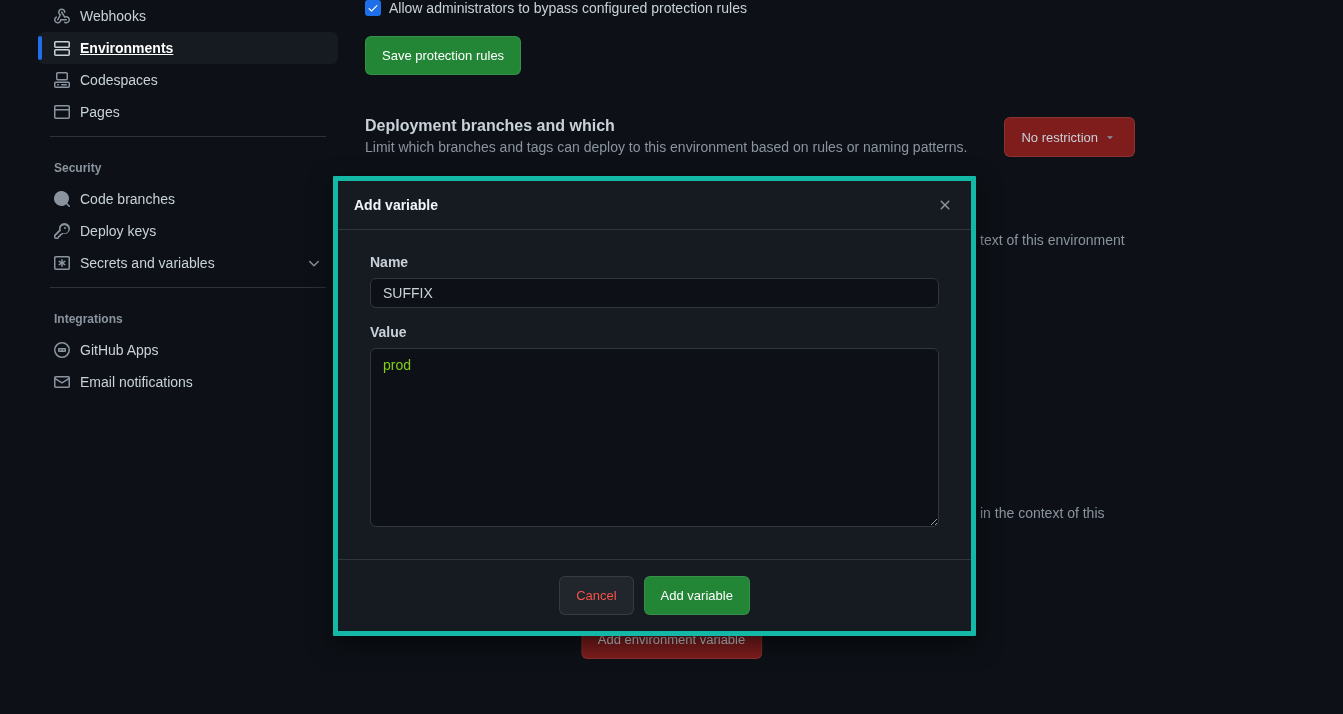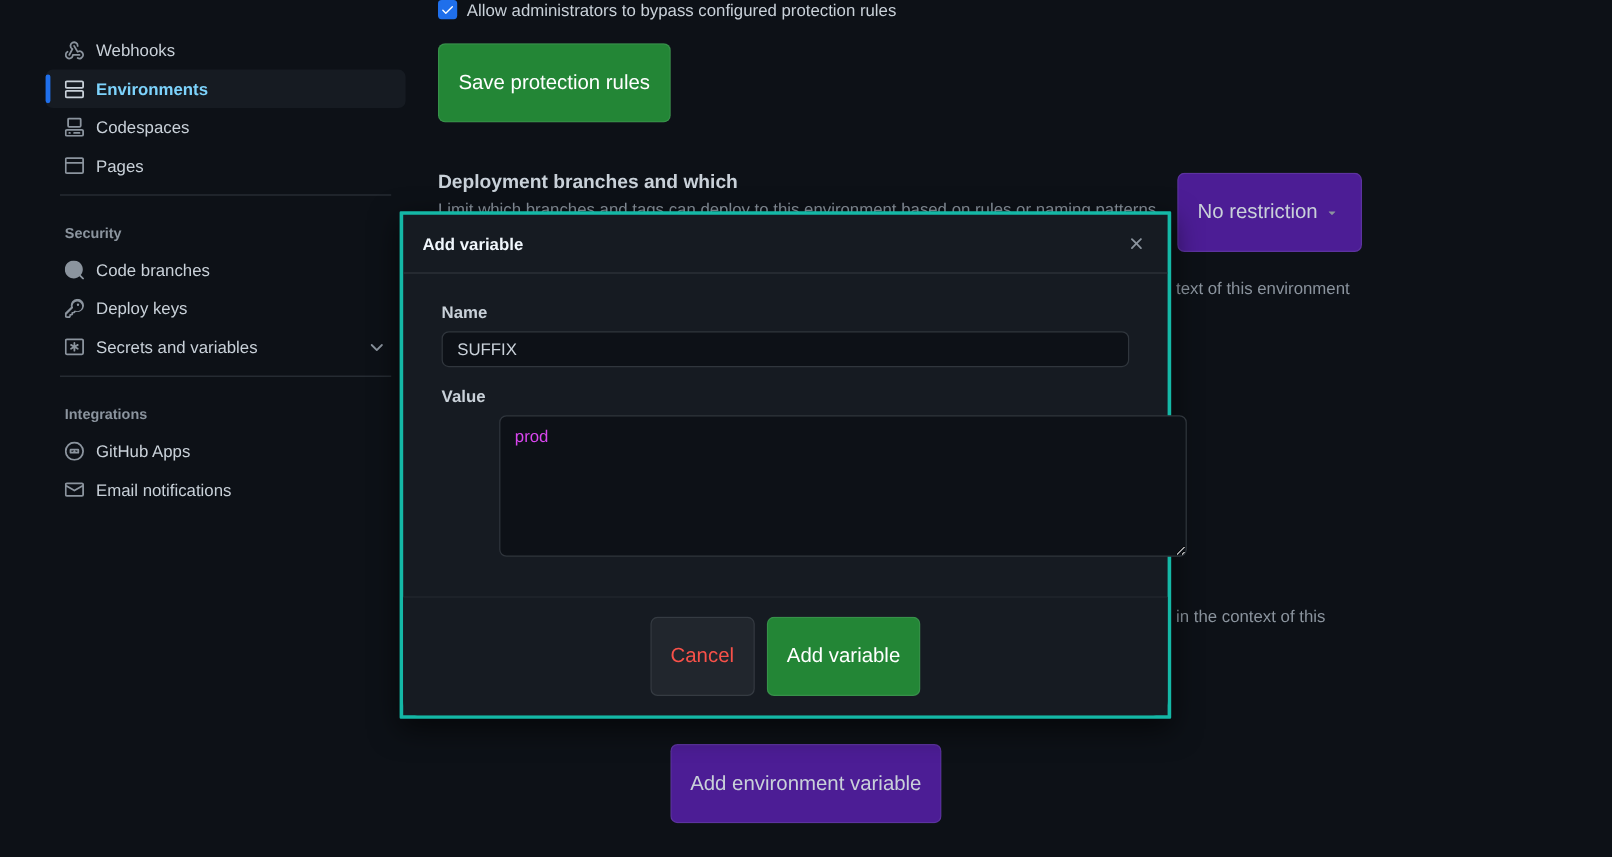--- a/index.html
+++ b/index.html
@@ -5,32 +5,33 @@
 * { box-sizing: border-box; margin: 0; padding: 0; }
 body {
   width: 1343px; height: 714px;
   background: #0d1117;
   font-family: -apple-system, BlinkMacSystemFont, "Segoe UI", Helvetica, Arial, sans-serif;
   color: #c9d1d9;
   overflow: hidden;
   position: relative;
 }
 .sidebar {
-  position: absolute; left: 38px; top: 0; width: 300px; margin-top: 26px;
+  position: absolute; left: 38px; top: 0; width: 300px;
 }
 .nav-item {
   display: flex; align-items: center; gap: 10px;
   padding: 8px 16px; border-radius: 6px;
   font-size: 14px; color: #c9d1d9;
   cursor: pointer; position: relative;
 }
 .nav-item.active {
   background: #161b22;
   font-weight: 600;
-  color: #7dd3fc;
+  color: #ffffff;
+  text-decoration: underline;
 }
 .nav-item.active::before {
   content:""; position:absolute; left:0; top:4px; bottom:4px;
   width:4px; background:#1f6feb; border-radius:4px;
 }
 .nav-icon { width:16px; height:16px; display:flex; align-items:center; justify-content:center; flex-shrink:0; color:#8b949e;}
 .nav-item.active .nav-icon { color:#c9d1d9; }
 .nav-heading {
   font-size: 12px; font-weight:600; color:#8b949e;
   padding: 16px 16px 8px 16px;
@@ -43,62 +44,62 @@
 .checkbox-row {
   display:flex; align-items:center; gap:8px;
   font-size:14px; color:#c9d1d9;
 }
 .checkbox {
   width:16px; height:16px; background:#1f6feb;
   border-radius:3px; display:flex; align-items:center; justify-content:center;
 }
 .checkbox svg { color:#fff; }
 .btn {
-  font-size:17px; font-weight:500; border-radius:6px;
-  padding:22px 16px; cursor:pointer; border:1px solid;
+  font-size:13px; font-weight:500; border-radius:6px;
+  padding:11px 16px; cursor:pointer; border:1px solid;
   display:inline-flex; align-items:center; gap:4px;
 }
 .btn-green { background:#238636; border-color:rgba(240,246,252,0.1); color:#fff; }
-.btn-gray { background:#4c1d95; border-color:rgba(240,246,252,0.1); color:#c9d1d9; }
+.btn-gray { background:#7f1d1d; border-color:rgba(240,246,252,0.1); color:#c9d1d9; }
 .btn-danger-text { background:#21262d; border-color:rgba(240,246,252,0.1); color:#f85149; }
 .save-rules { margin-top:20px; }
 .section-title { font-size:16px; font-weight:600; color:#c9d1d9; margin-top:42px;}
 .section-desc { font-size:14px; color:#8b949e; margin-top:4px; }
 .no-restrict-row { display:flex; justify-content:space-between; align-items:flex-start; margin-top:42px;}
 .bg-text-partial {
   position:absolute; color:#8b949e; font-size:14px; white-space:nowrap;text-align:center;
 }
 .add-var-center {
   position:absolute; left:50%; transform:translateX(-50%);
   top:620px;
 }
 .modal {
   position:absolute; left:333px; top:176px;
   width:643px; background:#161b22;
-  border:3px solid #14b8a6; border-radius:1px;
+  border:5px solid #14b8a6; border-radius:1px;
   box-shadow:0 8px 24px rgba(0,0,0,0.6);
   z-index:100;
 }
 .modal-header {
   display:flex; justify-content:space-between; align-items:center;
   padding:14px 16px; border-bottom:1px solid #30363d;
 }
 .modal-title { font-size:14px; font-weight:600; color:#f0f6fc; }
 .modal-close { width:20px; height:20px; display:flex; align-items:center; justify-content:center; cursor:pointer; color:#8b949e; border-radius:4px; }
 .modal-body { padding:24px 32px 28px 32px; }
 .form-label { display:block; font-size:14px; font-weight:600; color:#c9d1d9; margin-bottom:8px; }
 .form-input {
   width:100%; padding:6px 12px; font-size:14px;
   background:#0d1117; border:1px solid #30363d; border-radius:6px;
   color:#c9d1d9; outline:none;
 }
 .form-textarea {
   width:100%; padding:8px 12px; font-size:14px; font-family:inherit;
   background:#0d1117; border:1px solid #30363d; border-radius:6px;
-  color:#d946ef; outline:none; resize:vertical; height:118px;margin-left:48px;
+  color:#84cc16; outline:none; resize:vertical; height:179px;
 }
 .form-group2 { margin-top:16px; }
 .modal-footer {
   display:flex; justify-content:center; gap:10px;
   padding:16px; border-top:1px solid #30363d;
   background:#161b22; border-radius:0 0 12px 12px;
 }
 </style>
 </head>
 <body>

